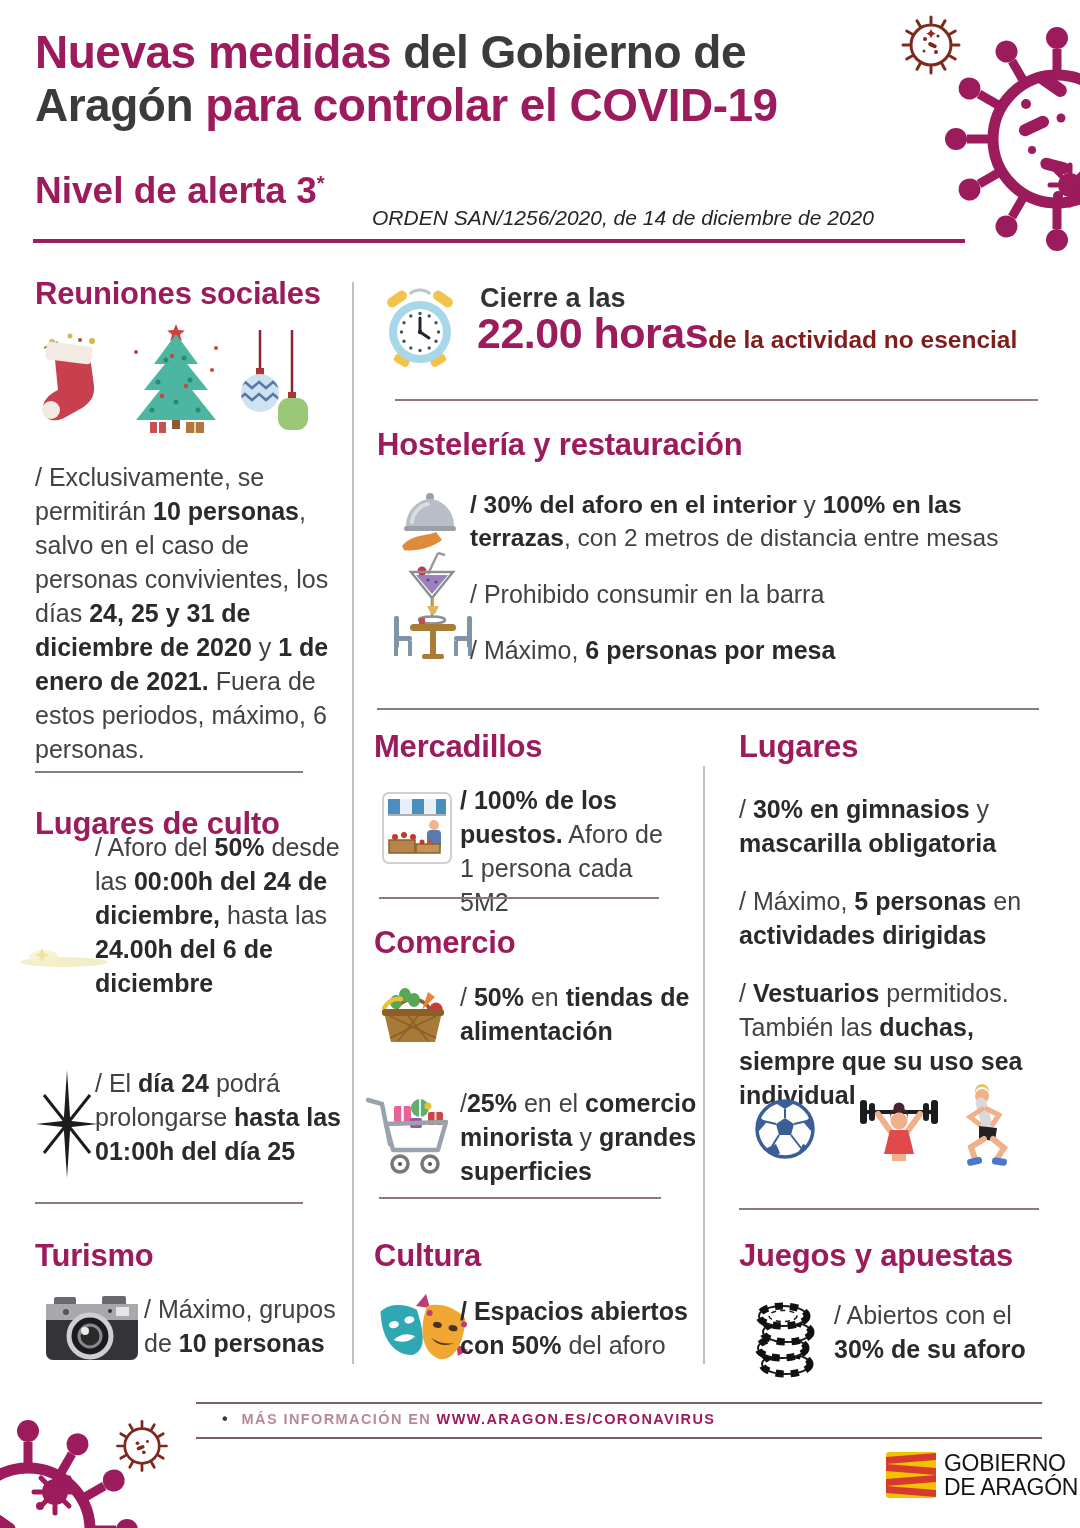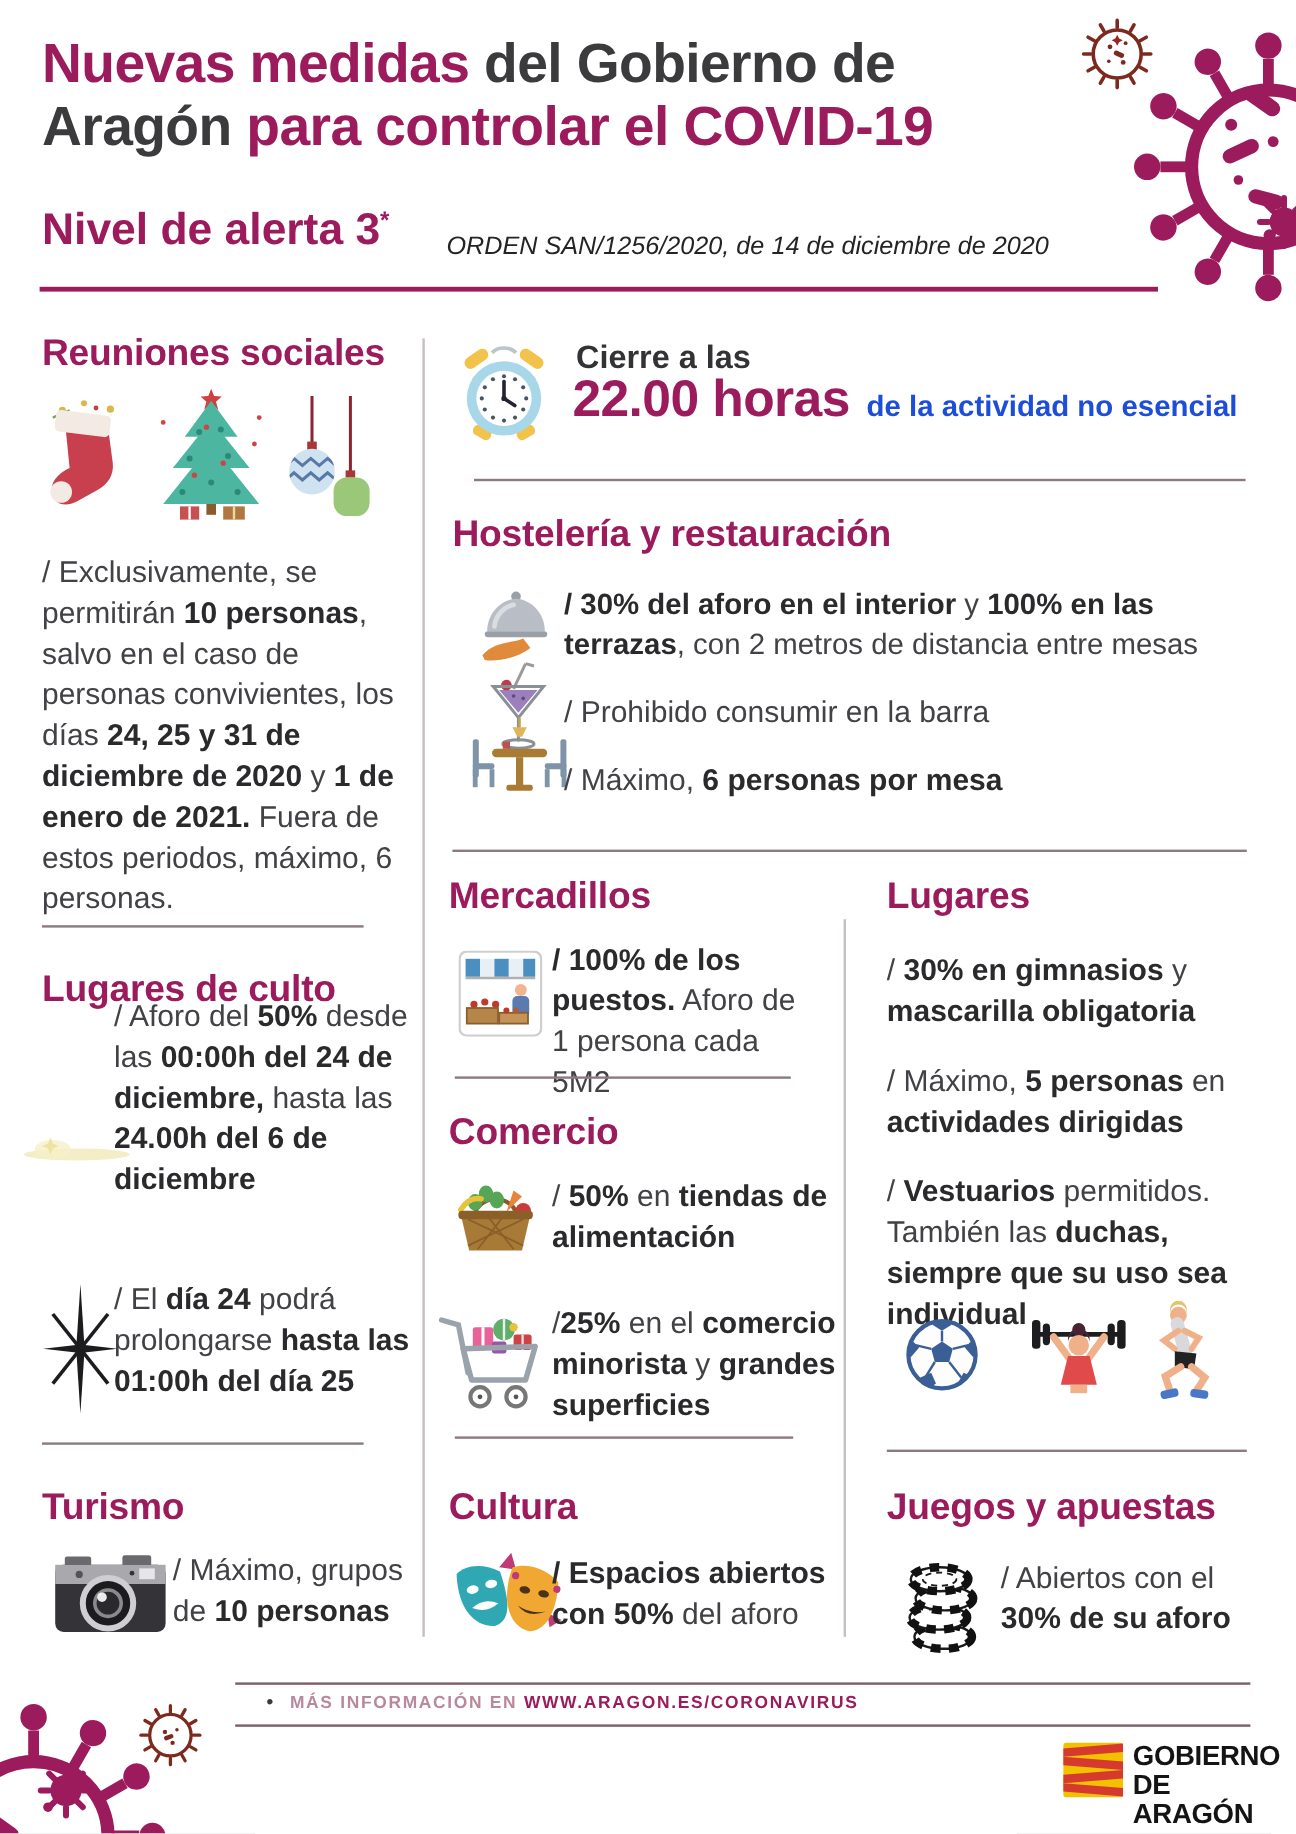--- a/index.html
+++ b/index.html
@@ -23,25 +23,25 @@
   .sec-title{font-size:31px;font-weight:800;color:var(--primary);letter-spacing:-0.2px}
   .hline{height:2px;background:var(--line)}
   .vline{width:2px;background:var(--vline)}
   #title{font-size:46px;font-weight:800;line-height:1.16;color:#3b3b3d;letter-spacing:-0.5px}
   #title .a{color:var(--primary)}
   #alert-level{font-size:37px;font-weight:600;color:var(--primary)}
   #alert-level sup{font-size:20px}
   #order-ref{font-style:italic;font-size:21px;color:#242426;font-weight:500}
   #closure-line1{font-size:27px;font-weight:800;color:#333336}
   #closure-time{font-size:43px;font-weight:800;color:var(--primary);letter-spacing:-0.5px}
-  #closure-line2{font-size:24.5px;font-weight:800;color:#1d4ed8;margin-left:14px}
+  #closure-line2{font-size:24.5px;font-weight:800;color:#7f1d1d;}
   #footer-text{font-size:14.5px;letter-spacing:1.4px;color:#b8899b;font-weight:600}
   #footer-text .bullet{color:#3a3a3a;letter-spacing:0;margin-right:14px;font-size:16px}
   #footer-text .url{color:var(--primary);font-weight:800}
-  #logo-text{font-size:23px;font-weight:700;color:#141414;line-height:1.04;letter-spacing:-0.3px}
+  #logo-text{font-size:23px;font-weight:400;color:#141414;line-height:1.04;letter-spacing:-0.3px}
 </style>
 </head>
 <body>
 
 <div id="page">
 
   <svg class="abs" style="left:940px;top:0;width:240px;height:300px" viewBox="0 0 240 300">
     <g stroke="#9c1b5c" stroke-width="11" fill="none">
       <circle cx="117" cy="139" r="64"></circle>
     </g>
@@ -170,21 +170,21 @@
   </svg>
 
   <div id="title" class="abs" style="left:35px;top:26px;width:850px">
     <div class="rich" style="font-size:inherit;line-height:inherit;color:inherit"><span class="a">Nuevas medidas</span><span> del Gobierno de</span></div>
     <div class="rich" style="font-size:inherit;line-height:inherit;color:inherit"><span>Aragón </span><span class="a">para controlar el COVID-19</span></div>
   </div>
 
   <div id="alert-level" class="abs" style="left:35px;top:170px">
     <span>Nivel de alerta 3</span><sup>*</sup>
   </div>
-  <div id="order-ref" class="abs" style="left:372px;top:194px">ORDEN SAN/1256/2020, de 14 de diciembre de 2020</div>
+  <div id="order-ref" class="abs" style="left:372px;top:206px">ORDEN SAN/1256/2020, de 14 de diciembre de 2020</div>
 
   <div class="abs" style="left:33px;top:239px;width:932px;height:4px;background:var(--primary)"></div>
 
   <div class="abs vline" style="left:352px;top:282px;height:1082px"></div>
   <div class="abs vline" style="left:703px;top:766px;height:598px"></div>
 
   <div class="abs sec-title" style="left:35px;top:276px">Reuniones sociales</div>
 
   <svg class="abs" style="left:38px;top:330px;width:72px;height:100px" viewBox="0 0 72 100">
     <circle cx="14" cy="12" r="3" fill="#d8b84a"></circle>

